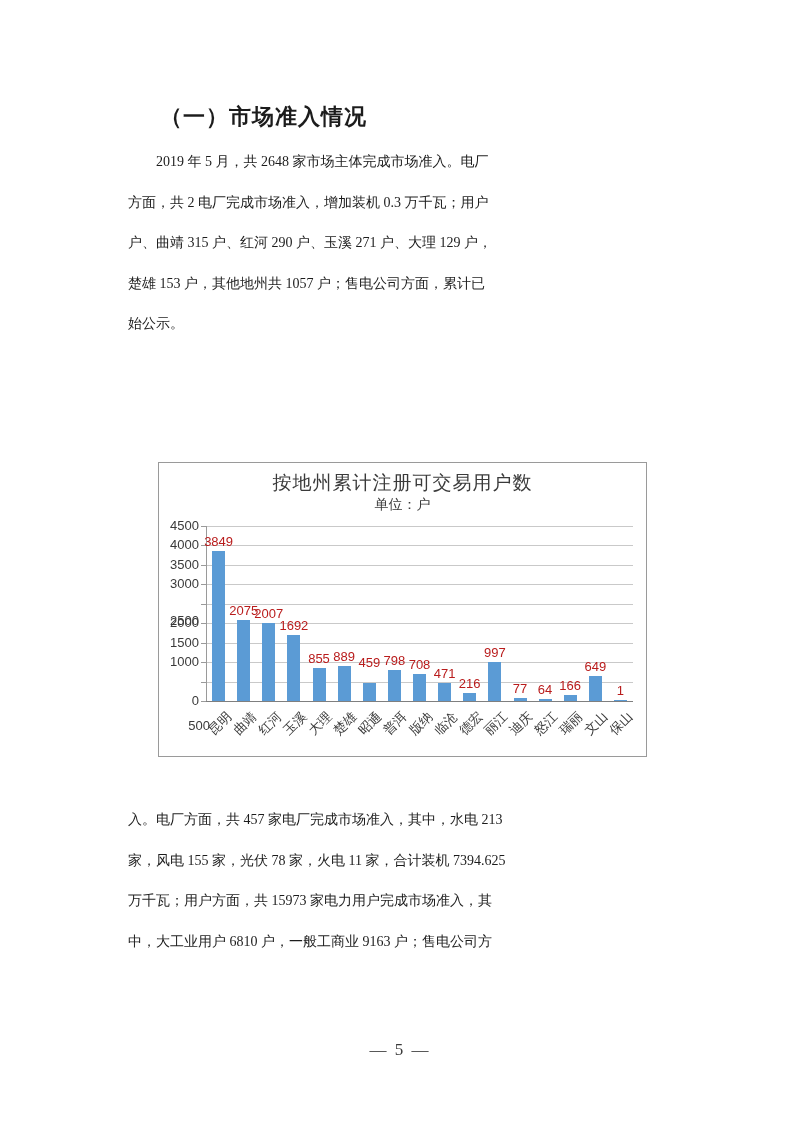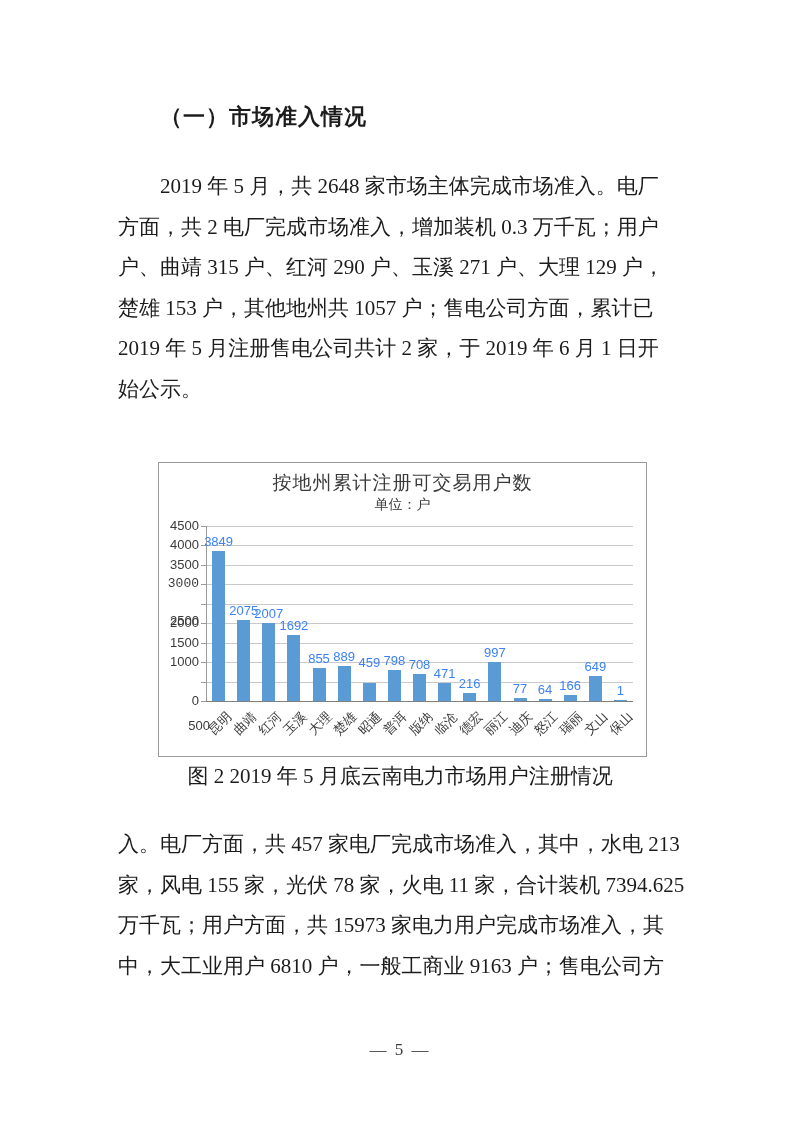--- a/index.html
+++ b/index.html
@@ -10,21 +10,21 @@
     color:#1c1c1c;
   }
   .page { position:relative; width:800px; height:1131px; overflow:hidden; background:#ffffff; }
 
   .heading {
     position:absolute; left:160px; top:102px;
     font-size:22px; font-weight:bold; letter-spacing:1px;
     white-space:nowrap;
   }
 
-  .para { position:absolute; left:118px; width:572px; font-size:21px; line-height:40.5px;margin-top:24px; }
+  .para { position:absolute; left:128px; width:572px; font-size:14px; line-height:40.5px; }
   .para .line { white-space:nowrap; }
   .para .indent { text-indent:2em; }
   .para1 { top:142px; }
   .para2 { top:800px; }
 
   
   .chart-box {
     position:absolute; left:158px; top:462px;
     width:487px; height:293px;
     border:1px solid #9a9a9a; background:#ffffff;
@@ -39,21 +39,21 @@
     text-align:center; font-size:14px; color:#3a3a3a;
   }
   .plot { position:absolute; left:47px; top:63px; width:427px; height:175px; }
   .gridline { position:absolute; height:1px; background:#c9c9c9; }
   .gridline.axis0 { background:#7f7f7f; }
   .y-axis-line { position:absolute; width:1px; background:#9a9a9a; }
   .ytick { position:absolute; width:40px; text-align:right; font-size:13px; color:#3a3a3a; }
   .tickmark { position:absolute; width:5px; height:1px; background:#9a9a9a; }
   .bar { position:absolute; background:#5B9BD5; }
   .bar-label {
-    position:absolute; font-size:13px; color:#3b82f6;
+    position:absolute; font-size:13px; color:#b91c1c;
     white-space:nowrap; transform:translateX(-50%);
   }
   .xtick {
     position:absolute; font-size:13px; color:#3a3a3a; white-space:nowrap;
     transform:translateX(-100%) rotate(-45deg);
     transform-origin:100% 0%;
   }
 
   .figure-caption {
     position:absolute; left:0; top:762px; width:800px;
@@ -70,21 +70,20 @@
 
 <div class="page">
 
   <div class="heading">（一）市场准入情况</div>
 
   <div class="para para1">
     <div class="line indent">2019 年 5 月，共 2648 家市场主体完成市场准入。电厂</div>
     <div class="line">方面，共 2 电厂完成市场准入，增加装机 0.3 万千瓦；用户</div>
     <div class="line">户、曲靖 315 户、红河 290 户、玉溪 271 户、大理 129 户，</div>
     <div class="line">楚雄 153 户，其他地州共 1057 户；售电公司方面，累计已</div>
-    <div class="line">2019 年 5 月注册售电公司共计 2 家，于 2019 年 6 月 1 日开</div>
     <div class="line">始公示。</div>
   </div>
 
   <div class="chart-box">
     <div class="chart-title">按地州累计注册可交易用户数</div>
     <div class="chart-subtitle">单位：户</div>
     <div class="plot" id="plot"></div>
   <div class="gridline axis0" style="left: 47px; top: 238px; width: 427px;"></div>
       <div class="ytick" style="left: 0px; top: 230px;">0</div>
       <div class="tickmark" style="left: 42px; top: 238px;"></div>
@@ -97,21 +96,21 @@
       <div class="gridline" style="left: 47px; top: 179.667px; width: 427px;"></div>
       <div class="ytick" style="left: 0px; top: 171.667px;">1500</div>
       <div class="tickmark" style="left: 42px; top: 179.667px;"></div>
       <div class="gridline" style="left: 47px; top: 160.222px; width: 427px;"></div>
       <div class="ytick" style="left: 0px; top: 152.222px;">2000</div>
       <div class="tickmark" style="left: 42px; top: 160.222px;"></div>
       <div class="gridline" style="left: 47px; top: 140.778px; width: 427px;"></div>
       <div class="ytick" style="left: 0px; top: 150px;">2500</div>
       <div class="tickmark" style="left: 42px; top: 140.778px;"></div>
       <div class="gridline" style="left: 47px; top: 121.333px; width: 427px;"></div>
-      <div class="ytick" style="left: 0px; top: 113.333px; font-family: Liberation Mono, monospace;">3000</div>
+      <div class="ytick" style="left: 0px; top: 113.333px;">3000</div>
       <div class="tickmark" style="left: 42px; top: 121.333px;"></div>
       <div class="gridline" style="left: 47px; top: 101.889px; width: 427px;"></div>
       <div class="ytick" style="left: 0px; top: 93.8889px;">3500</div>
       <div class="tickmark" style="left: 42px; top: 101.889px;"></div>
       <div class="gridline" style="left: 47px; top: 82.4444px; width: 427px;"></div>
       <div class="ytick" style="left: 0px; top: 74.4444px;">4000</div>
       <div class="tickmark" style="left: 42px; top: 82.4444px;"></div>
       <div class="gridline" style="left: 47px; top: 63px; width: 427px;"></div>
       <div class="ytick" style="left: 0px; top: 55px;">4500</div>
       <div class="tickmark" style="left: 42px; top: 63px;"></div>
@@ -162,21 +161,20 @@
       <div class="bar-label" style="left: 411.2px; top: 214.5px;">166</div>
       <div class="xtick" style="left: 415.2px; top: 245px;">瑞丽</div>
       <div class="bar" style="left: 429.8px; top: 212.8px; width: 13px; height: 25.2px;"></div>
       <div class="bar-label" style="left: 436.3px; top: 195.8px;">649</div>
       <div class="xtick" style="left: 440.3px; top: 245px;">文山</div>
       <div class="bar" style="left: 454.9px; top: 237px; width: 13px; height: 1px;"></div>
       <div class="bar-label" style="left: 461.4px; top: 220px;">1</div>
       <div class="xtick" style="left: 465.4px; top: 245px;">保山</div>
     </div>
 
-  <div class="figure-caption">图 2   2019 年 5 月底云南电力市场用户注册情况</div>
 
   <div class="para para2">
     <div class="line">入。电厂方面，共 457 家电厂完成市场准入，其中，水电 213</div>
     <div class="line">家，风电 155 家，光伏 78 家，火电 11 家，合计装机 7394.625</div>
     <div class="line">万千瓦；用户方面，共 15973 家电力用户完成市场准入，其</div>
     <div class="line">中，大工业用户 6810 户，一般工商业 9163 户；售电公司方</div>
   </div>
 
   <div class="footer">— 5 —</div>
 

